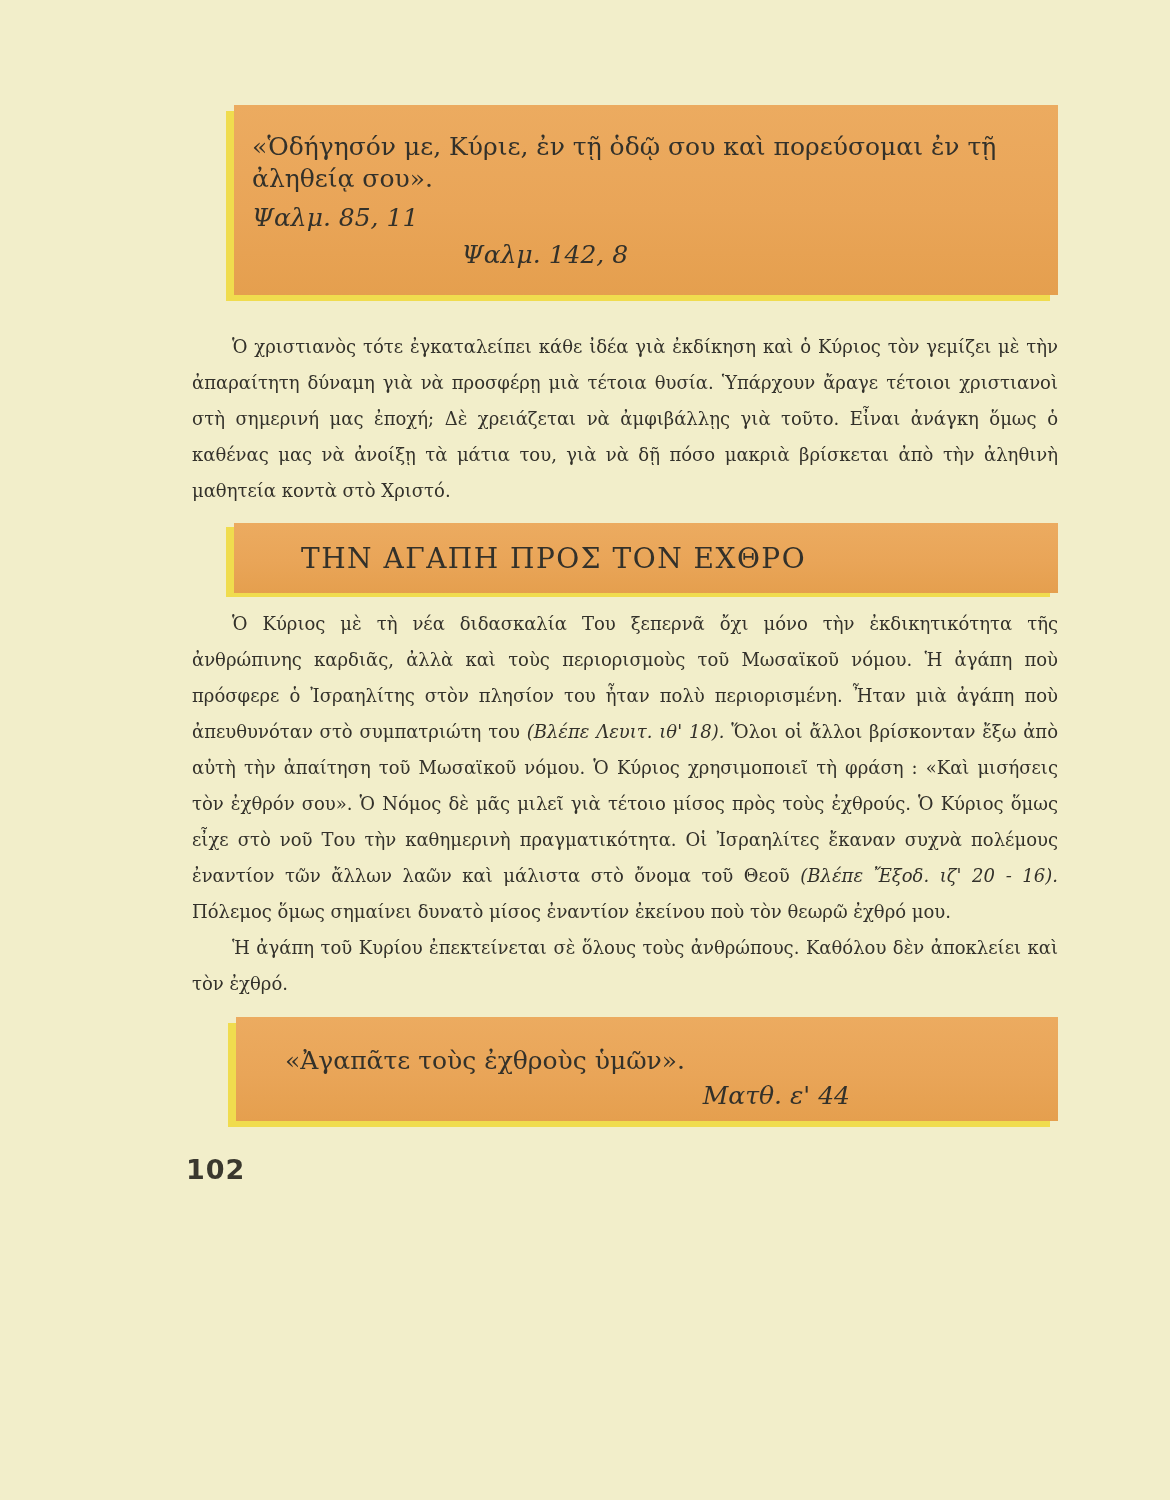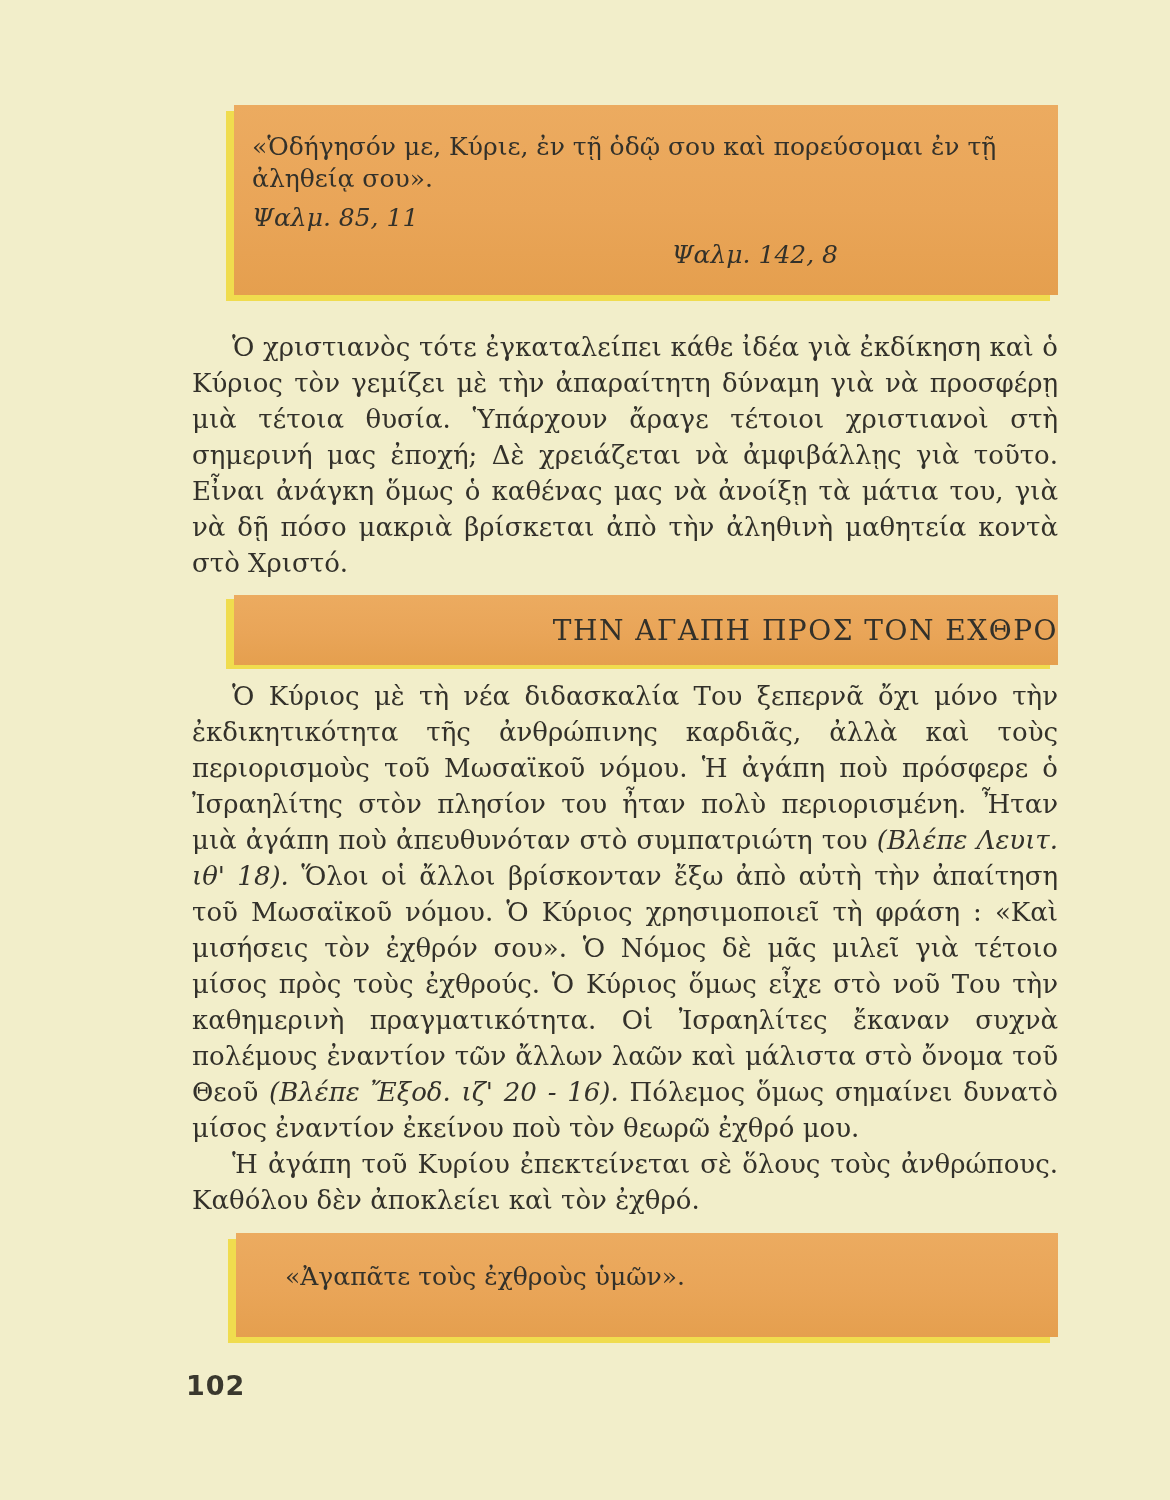--- a/index.html
+++ b/index.html
@@ -22,37 +22,36 @@
     box-sizing:border-box;
   }
   .top-box {
     margin-left:42px; width:824px; height:190px;
     padding: 26px 12px 0 18px;
     font-size:25px; line-height:32px;
   }
   .q-ref { font-style:italic; font-size:25px; }
   .top-ref-1 { text-align:left; padding-right:93px; margin-top:7px; }
   .top-q-2 { padding-left:48px; margin-top:24px; }
-  .top-ref-2 { text-align:right; padding-right:208px; margin-top:5px; }
+  .top-ref-2 { text-align:center; padding-right:208px; margin-top:5px; }
 
-  .body-text { font-size:26px; line-height:36px; text-align:justify; }
+  .body-text { font-size:18px; line-height:36px; text-align:justify; }
   .body-text p { margin:0; }
   .p-indent { text-indent:40px; }
   .body-1 { margin-top:34px; }
   .bold-lead { font-weight:bold; }
   .ref-inline { font-style:italic; }
 
   .heading-bar {
     margin-top:14px; margin-left:42px;
     width:824px; height:70px;
     display:flex; align-items:center;
     padding-left:67px;
     font-size:28px; letter-spacing:1.5px;
     box-shadow: -8px 4px 0 var(--yellow, #f0dc4e);
-    justify-content: flex-end;
   }
   .body-2 { margin-top:13px; }
 
   .bottom-box {
     margin-top:15px; margin-left:44px;
     width:822px; height:104px;
     padding: 28px 0 0 49px;
     font-size:25px; line-height:32px;
   }
   .bottom-ref { text-align:right; padding-right:208px; margin-top:3px; }
@@ -90,18 +89,19 @@
         <span class="ref-inline">(Βλέπε Λευιτ. ιθ' 18).</span>
         <span>Ὅλοι οἱ ἄλλοι βρίσκονταν ἔξω ἀπὸ αὐτὴ τὴν ἀπαίτηση τοῦ Μωσαϊκοῦ νόμου. Ὁ Κύριος χρησιμοποιεῖ τὴ φράση : «Καὶ μισήσεις τὸν ἐχθρόν σου». Ὁ Νόμος δὲ μᾶς μιλεῖ γιὰ τέτοιο μίσος πρὸς τοὺς ἐχθρούς. Ὁ Κύριος ὅμως εἶχε στὸ νοῦ Του τὴν καθημερινὴ πραγματικότητα. Οἱ Ἰσραηλίτες ἔκαναν συχνὰ πολέμους ἐναντίον τῶν ἄλλων λαῶν καὶ μάλιστα στὸ ὄνομα τοῦ Θεοῦ</span>
         <span class="ref-inline">(Βλέπε Ἔξοδ. ιζ' 20 - 16).</span>
         <span>Πόλεμος ὅμως σημαίνει δυνατὸ μίσος ἐναντίον ἐκείνου ποὺ τὸν θεωρῶ ἐχθρό μου.</span>
       </p>
       <p class="p-indent">Ἡ ἀγάπη τοῦ Κυρίου ἐπεκτείνεται σὲ ὅλους τοὺς ἀνθρώπους. Καθόλου δὲν ἀποκλείει καὶ τὸν ἐχθρό.</p>
     </div>
 
     <div class="hl-box bottom-box">
       <div>«Ἀγαπᾶτε τοὺς ἐχθροὺς ὑμῶν».</div>
+      <div class="q-ref bottom-ref">Ματθ. ε' 44</div>
     </div>
 
     <div class="page-number">102</div>
 
   </div>
 </div>
 
 </body></html>

